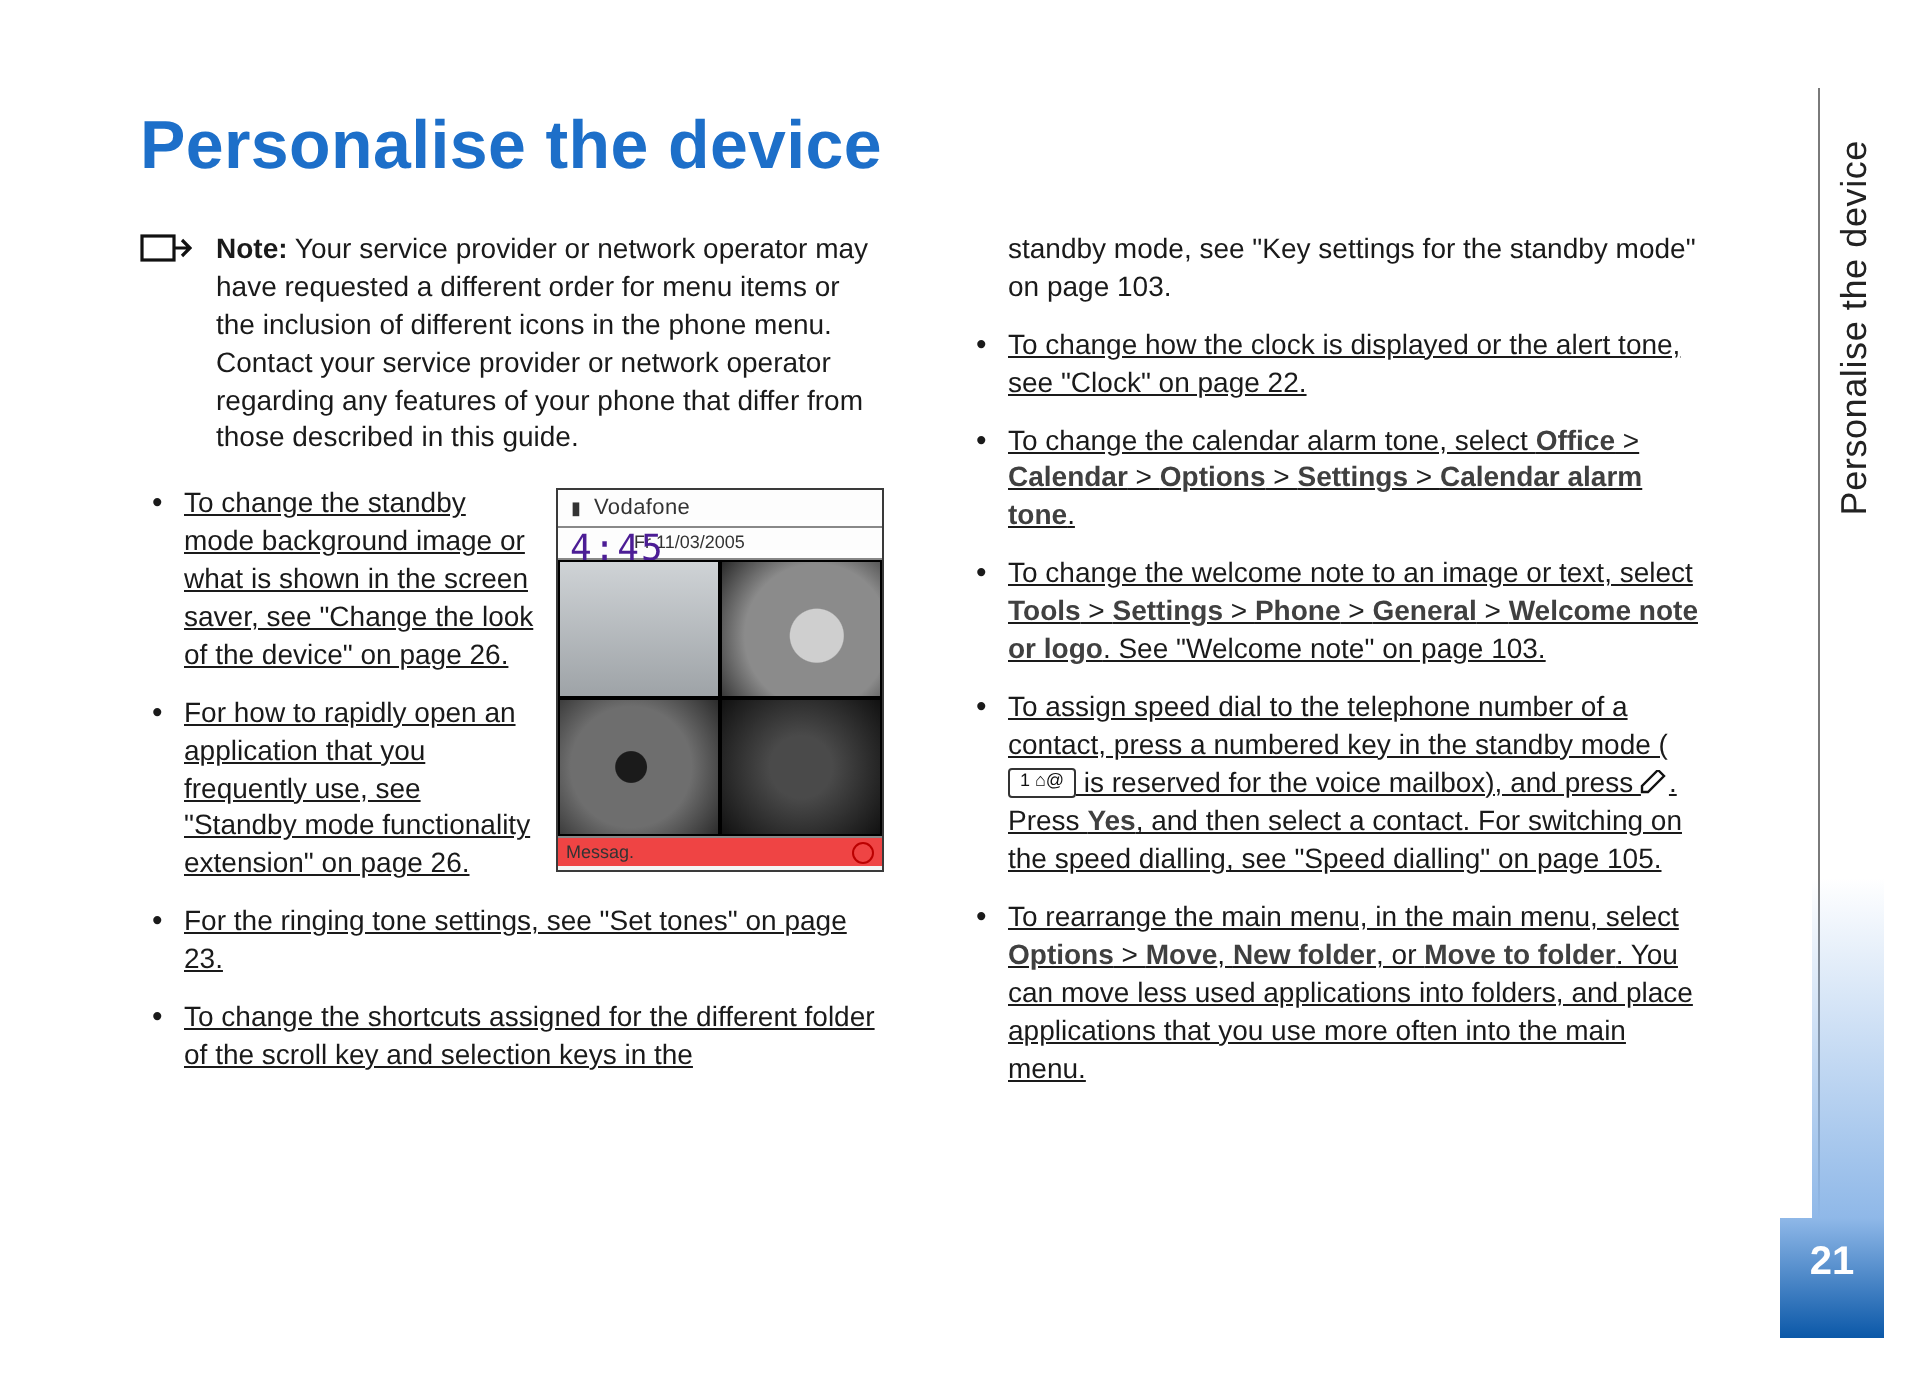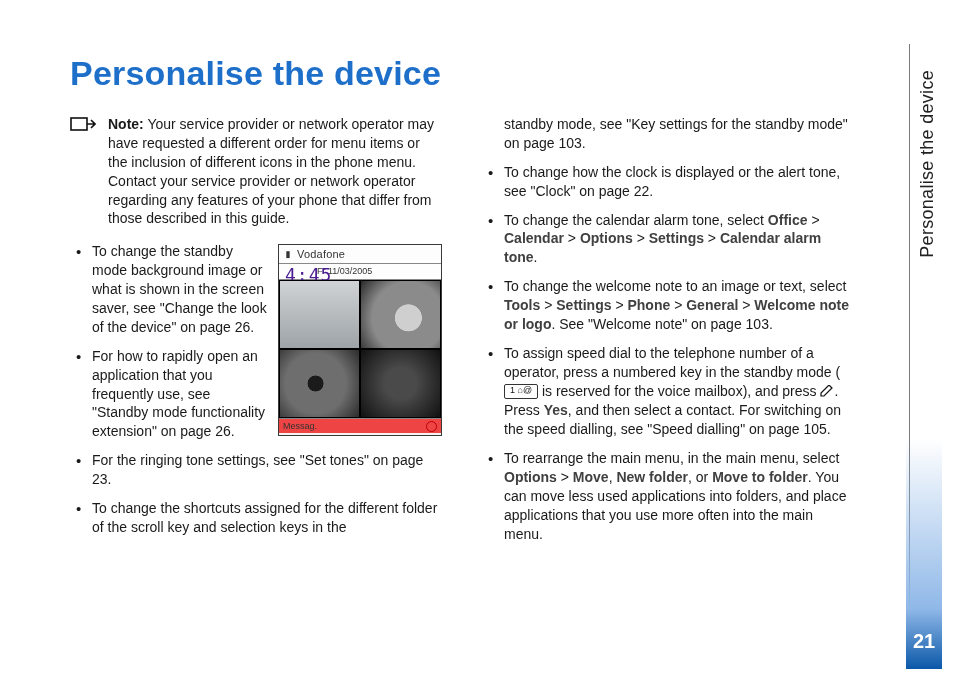--- a/index.html
+++ b/index.html
@@ -29,21 +29,21 @@
     flex:0 0 26px;margin-top:2px;
   }
   .note-icon svg{display:block}
   .note-text{font-size:14px}
   .note-text b{font-weight:700}
   ul.bul{
     list-style:none;margin:0;padding:0;
   }
   ul.bul > li{
     position:relative;padding-left:22px;margin:0 0 10px 0;
-    line-height:1.35;font-size:14px;
+    line-height:1.35;font-size:14px;text-decoration:underline;
   }
   ul.bul > li::before{
     content:"•";position:absolute;left:6px;top:0;font-size:15px;
   }
   .wrap-host{overflow:auto}
   .phone-fig{
     float:right;width:162px;height:190px;margin:2px 0 6px 10px;
     border:1px solid #3a3a3a;background:#f4f4f4;
   }
   .phone-bar{
@@ -94,24 +94,24 @@
     display:flex;align-items:center;justify-content:center;
   }
   .side-tab span{
     writing-mode:vertical-rl;transform:rotate(180deg);
     font-size:18px;color:#222;letter-spacing:.3px;
   }
   .side-rule{
     position:absolute;right:44px;top:44px;width:1px;height:595px;background:#7a7a7a;
   }
   .page-num-box{
-    position:absolute;right:12px;bottom:20px;width:36px;height:60px;
+    position:absolute;right:12px;bottom:20px;width:52px;height:60px;
     background:linear-gradient(#8fb8e8,#0b58a8);
     display:flex;align-items:flex-end;justify-content:center;color:#fff;
-    font-size:20px;font-weight:700;padding-bottom:16px;box-sizing:border-box;
+    font-size:20px;font-weight:700;padding-bottom:26px;box-sizing:border-box;
   }
   .fade-strip{
     position:absolute;right:12px;bottom:80px;width:36px;height:170px;
     background:linear-gradient(to bottom,rgba(143,184,232,0),#8fb8e8);
   }
 </style>
 </head>
 <body>
 
 <div class="page">
@@ -172,21 +172,21 @@
         <li>
           <span>To change the calendar alarm tone, select </span><span class="kw">Office</span><span class="gt"> &gt; </span><span class="kw">Calendar</span><span class="gt"> &gt; </span><span class="kw">Options</span><span class="gt"> &gt; </span><span class="kw">Settings</span><span class="gt"> &gt; </span><span class="kw">Calendar alarm tone</span>.
         </li>
 
         <li>
           <span>To change the welcome note to an image or text, select </span><span class="kw">Tools</span><span class="gt"> &gt; </span><span class="kw">Settings</span><span class="gt"> &gt; </span><span class="kw">Phone</span><span class="gt"> &gt; </span><span class="kw">General</span><span class="gt"> &gt; </span><span class="kw">Welcome note or logo</span><span>. See "Welcome note" on page 103.</span>
         </li>
 
 
         <li>
-          <span>To assign speed dial to the telephone number of a operator, press a numbered key in the standby mode ( </span><span class="key">1 ⌂@</span><span> is reserved for the voice mailbox), and press </span><span class="pen"><svg width="14" height="12" viewBox="0 0 14 12">
+          <span>To assign speed dial to the telephone number of a contact, press a numbered key in the standby mode ( </span><span class="key">1 ⌂@</span><span> is reserved for the voice mailbox), and press </span><span class="pen"><svg width="14" height="12" viewBox="0 0 14 12">
                 <path d="M1 11 L4 11 L12 3 L9 0 L1 8 Z" fill="none" stroke="#111" stroke-width="1.2"></path>
               </svg></span><span>. Press </span><span class="kw">Yes</span><span>, and then select a contact. For switching on the speed dialling, see "Speed dialling" on page 105.</span>
         </li>
 
         <li>
           <span>To rearrange the main menu, in the main menu, select </span><span class="kw">Options</span><span class="gt"> &gt; </span><span class="kw">Move</span><span>, </span><span class="kw">New folder</span><span>, or </span><span class="kw">Move to folder</span><span>. You can move less used applications into folders, and place applications that you use more often into the main menu.</span>
         </li>
       </ul>
     </div>
 

